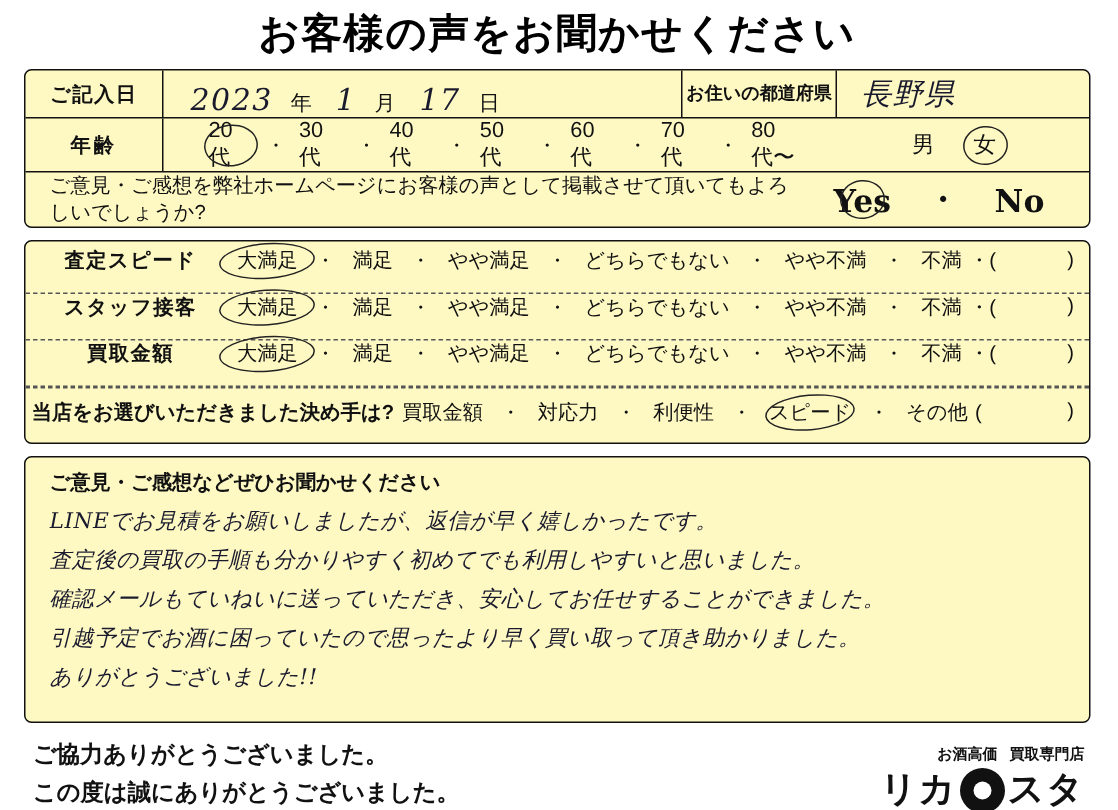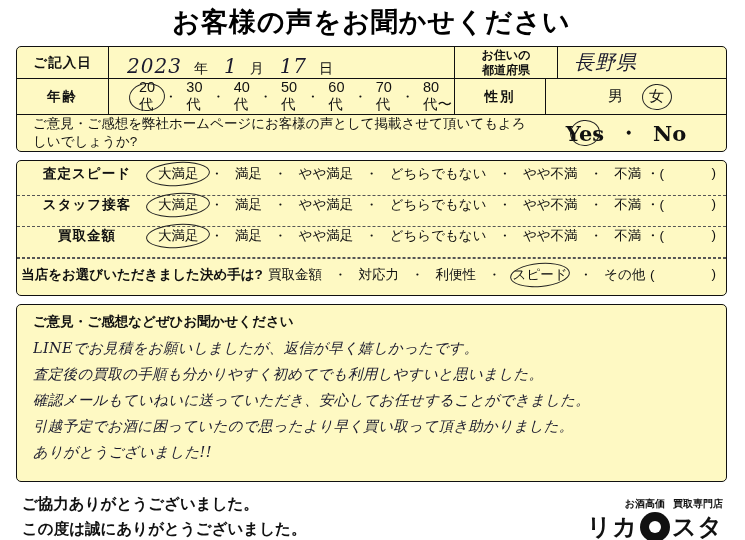--- a/index.html
+++ b/index.html
@@ -74,21 +74,21 @@
   }
   .unit {
     font-size: 14px;
     margin: 0 10px 0 6px;
   }
   .cell-addr-lbl {
     width: 104px;
     border-left: 1.2px solid #111;
     border-right: 1.2px solid #111;
     display: flex;
-    flex-direction: column;
+    flex-direction: row;
     align-items: center;
     justify-content: center;
     font-size: 12px;
     font-weight: bold;
     line-height: 1.25;
     text-align: center;
   }
   .addr-val {
     width: 168px;
     display: flex;
@@ -153,21 +153,21 @@
   .consent-text {
     flex: 1;
     padding-left: 16px;
     font-size: 13.5px;
   }
   .consent-opts {
     width: 200px;
     display: flex;
     align-items: center;
     justify-content: center;
-    gap: 14px;
+    gap: 24px;
     font-size: 21px;
     font-weight: bold;
     font-family: "DejaVu Serif", serif;
   }
   
   .block2 {
     margin: 8px 2px 0 2px;
     padding: 4px 0;
   }
   .rate-row {
@@ -340,21 +340,20 @@
         <span class="age-item">40代</span>
         <span class="sep">・</span>
         <span class="age-item">50代</span>
         <span class="sep">・</span>
         <span class="age-item">60代</span>
         <span class="sep">・</span>
         <span class="age-item">70代</span>
         <span class="sep">・</span>
         <span class="age-item">80代〜</span>
       </div>
-      <div class="lbl cell-sex-lbl">性別</div>
       <div class="sex-area">
         <span class="sex-item">男</span>
         <span class="sex-item circled">女</span>
       </div>
     </div>
 
     <div class="consent-row">
       <div class="consent-text">ご意見・ご感想を弊社ホームページにお客様の声として掲載させて頂いてもよろしいでしょうか?</div>
       <div class="consent-opts">
         <span class="sex-item circled">Yes</span>

